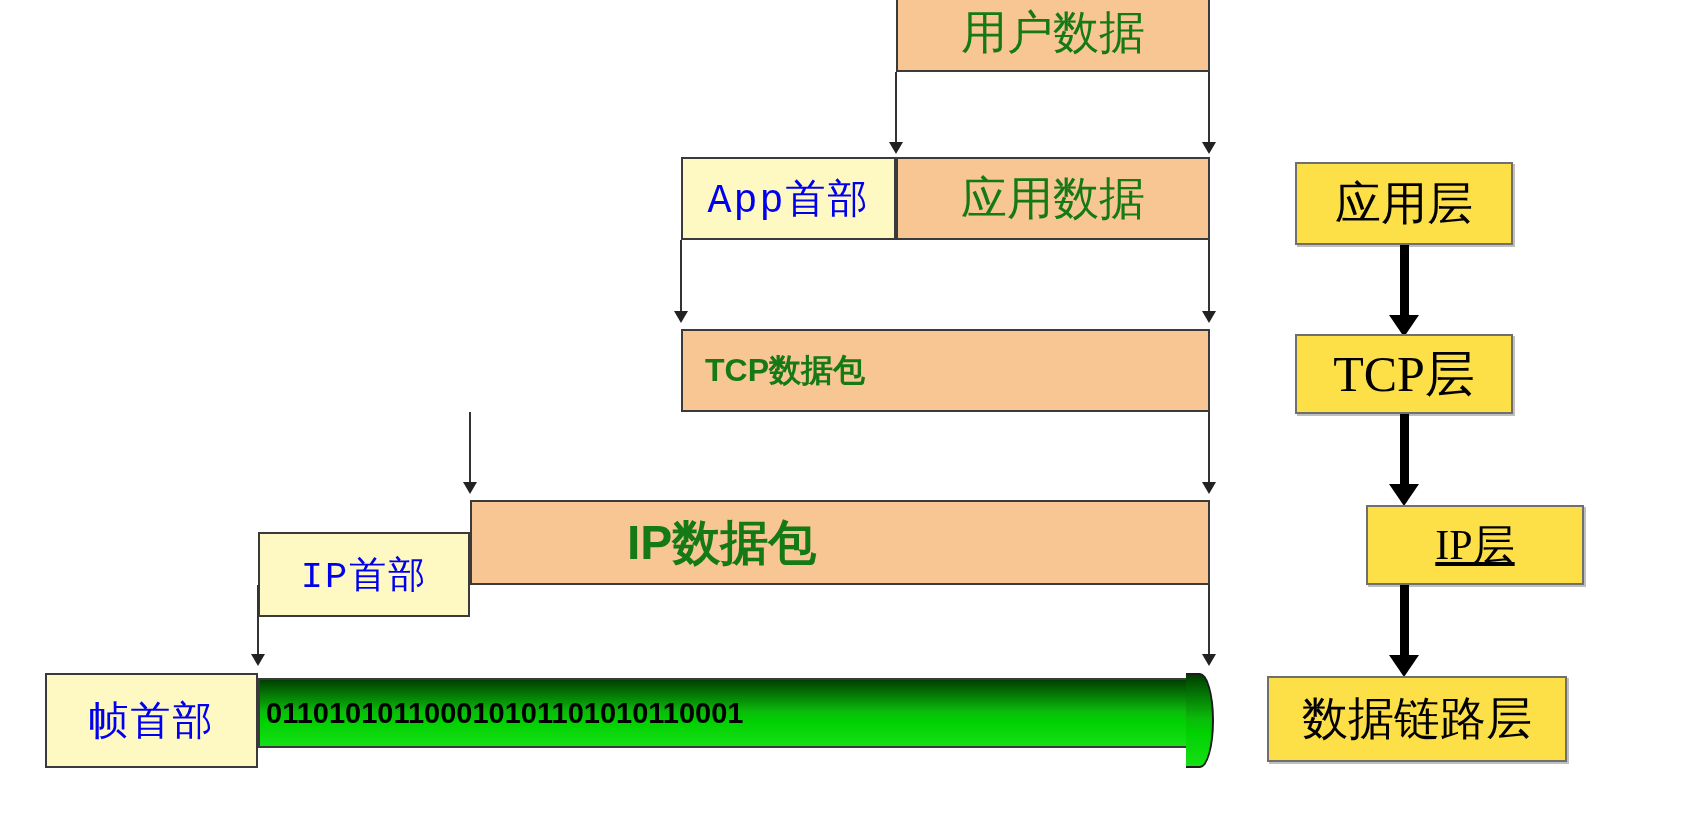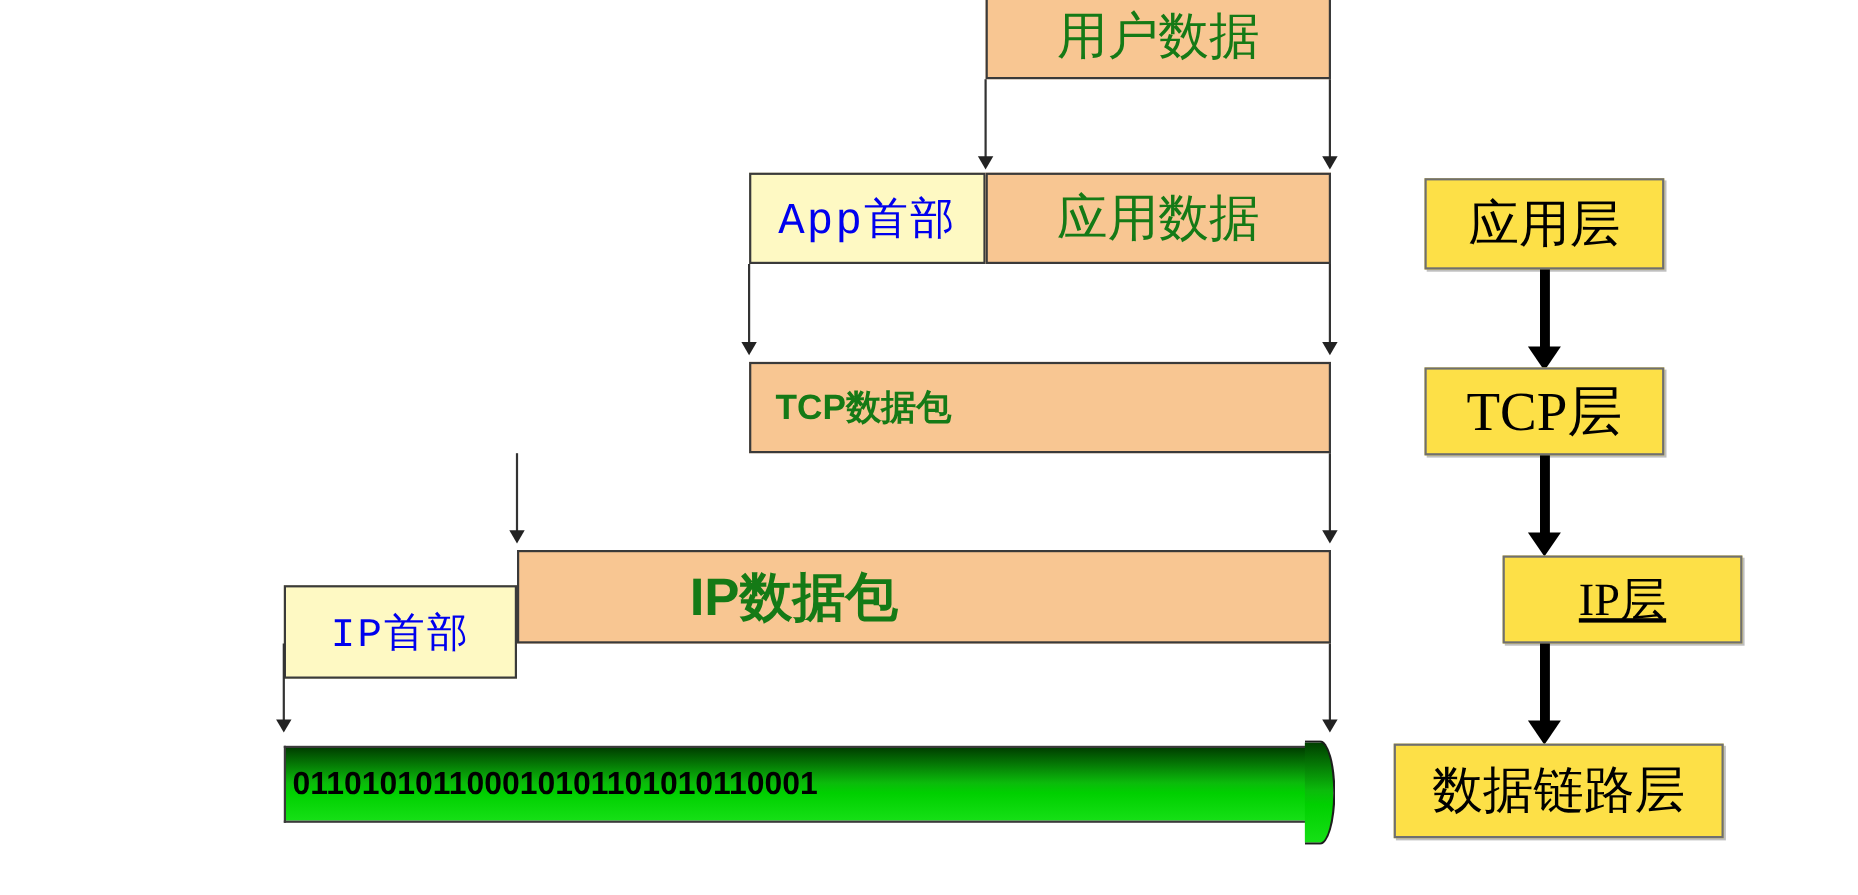--- a/index.html
+++ b/index.html
@@ -128,20 +128,21 @@
 
   <div class="blk hdr" style="left:258px;top:500px;width:212px;height:85px;font-size:37px;margin-top:32px;">IP首部</div>
   <div class="blk pay pay-sans" style="left:470px;top:500px;width:740px;height:85px;font-size:48px;justify-content:flex-start;padding-left:155px;">IP数据包</div>
 
   <div class="vline" style="left:257px;top:585px;height:73px;"></div>
   <div class="tip" style="left:251px;top:654px;"></div>
 
   <div class="vline" style="left:1208px;top:585px;height:73px;"></div>
   <div class="tip" style="left:1202px;top:654px;"></div>
 
+  <div class="blk hdr" style="left:45px;top:673px;width:213px;height:95px;font-size:40px;">帧首部</div>
   <div class="blk frame-data" style="left:258px;top:678px;width:930px;height:70px;font-size:29px;">011010101100010101101010110001</div>
   <div class="cap" style="left:1186px;top:673px;width:28px;height:95px;"></div>
 
   <div class="layer" style="left:1295px;top:162px;width:218px;height:83px;font-size:46px;">应用层</div>
 
   <div class="fatline" style="left:1400px;top:245px;height:76px;"></div>
   <div class="fattip" style="left:1389px;top:315px;"></div>
 
   <div class="layer" style="left:1295px;top:334px;width:218px;height:80px;font-size:50px;">TCP层</div>
 

